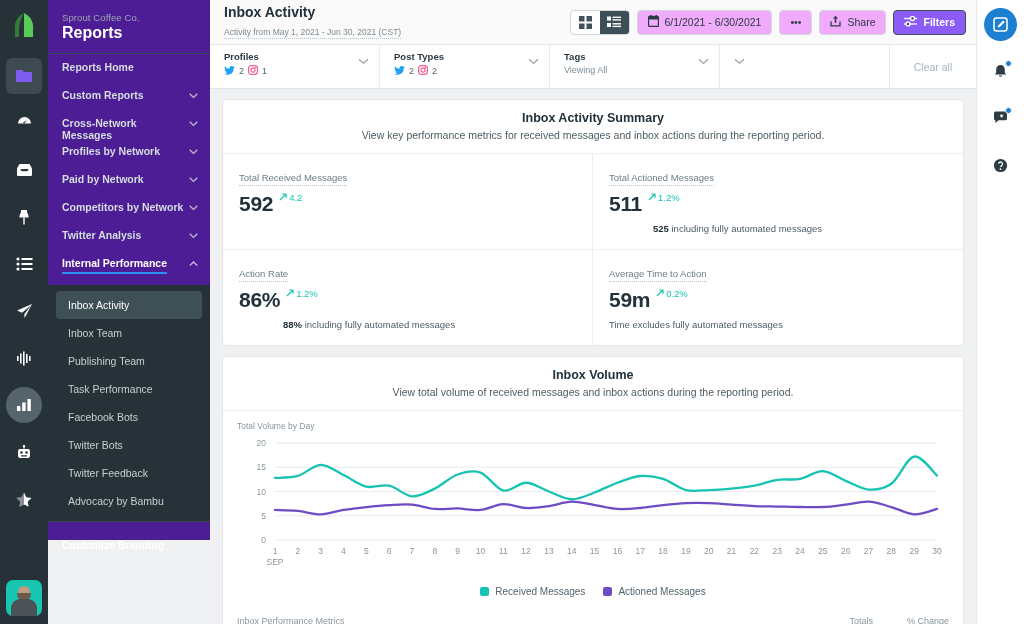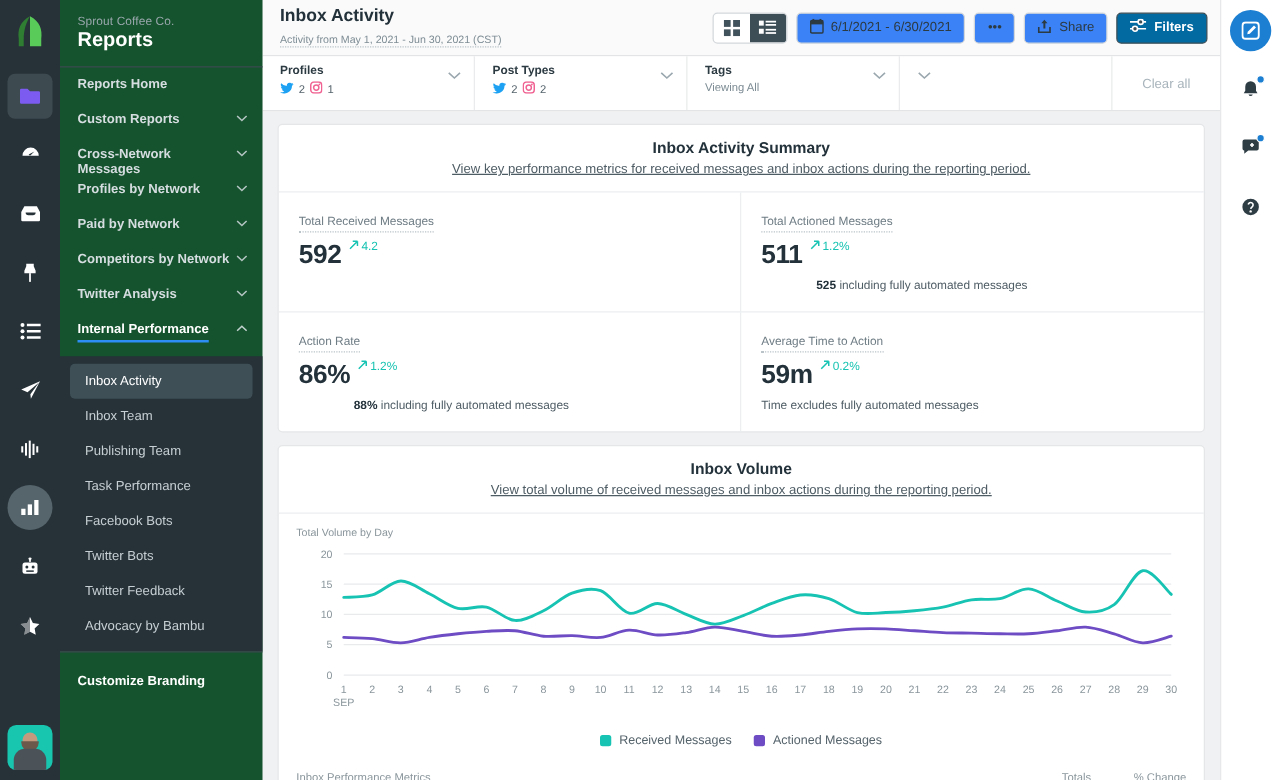--- a/index.html
+++ b/index.html
@@ -31,21 +31,21 @@
     background: #18c6b0; overflow: hidden;
   }
   .av-head { position:absolute; left:12px; top:6px; width:12px; height:12px;
              border-radius:50%; background:#c49a7e; }
   .av-body { position:absolute; left:5px; top:19px; width:26px; height:17px;
              border-radius:9px 9px 0 0; background:#4b5358; }
   .av-beard{ position:absolute; left:11px; top:13px; width:14px; height:8px;
              border-radius:0 0 7px 7px; background:#6b5a4c; }
 
   
-  .nav { width: 162px; flex: 0 0 162px; background: #14532d; height: 624px;
+  .nav { width: 162px; flex: 0 0 162px; background: #4c1d95; height: 540px;
          position: relative; }
   .nav-head { padding: 12px 14px 11px 14px; border-bottom: 1px solid #3b4950; }
   .nav-org { font-size: 9.5px; color: #9aa7ad; letter-spacing: .1px; }
   .nav-title { font-size: 16px; color: #fff; font-weight: bold; margin-top: 1px; }
   .nav-list { padding-top: 7px; }
   .nav-item {
     height: 28px; display: flex; align-items: flex-start;
     padding: 0 12px 0 14px; color: #d6dde0; font-size: 10.5px;
     font-weight: bold; justify-content: space-between; cursor: pointer;
   }
@@ -78,25 +78,25 @@
   .tb-sub { font-size: 8.5px; color: #7d8c94; margin-top: 2px;
             border-bottom: 1px dotted #b9c3c8; display: inline-block;
             padding-bottom: 1px; }
   .tb-right { margin-left: auto; display: flex; align-items: center; gap: 7px; }
   .seg { display: flex; border: 1px solid #d3d7da; border-radius: 4px;
          overflow: hidden; background: #fff; height: 25px; }
   .seg > div { width: 29px; display: flex; align-items: center;
                justify-content: center; cursor: pointer; color: #41525c; }
   .seg > div.on { background: #3d4e56; color: #fff; }
   .pill {
-    height: 25px; border: 1px solid #d3d7da; border-radius: 4px; background: #3b82f6;
+    height: 25px; border: 1px solid #d3d7da; border-radius: 4px; background: #f0abfc;
     display: flex; align-items: center; gap: 6px; padding: 0 10px;
     font-size: 10.5px; color: #2c3a42; cursor: pointer;
   }
-  .pill.dark { background: #0369a1; border-color: #3d4e56; color: #fff;
+  .pill.dark { background: #8b5cf6; border-color: #3d4e56; color: #fff;
                font-weight: bold; }
 
   .filters {
     background: #fff; border-bottom: 1px solid #e2e4e6; height: 44px;
     display: flex; align-items: stretch; flex: 0 0 44px;
   }
   .fcell { flex: 1 1 0; border-right: 1px solid #e9ebec; padding: 6px 10px 0 14px;
            display: flex; align-items: flex-start; cursor: pointer; }
   .fcell .ftxt { flex: 1 1 auto; }
   .flabel { font-size: 9.5px; font-weight: bold; color: #2c3a42; }
@@ -106,21 +106,21 @@
   .clear {
     flex: 0 0 86px; display: flex; align-items: center; justify-content: center;
     font-size: 10.5px; color: #a8b4bb; cursor: pointer;
   }
 
   .scroll { flex: 1 1 auto; overflow: hidden; padding: 10px 12px 0 12px; }
   .card { background: #fff; border: 1px solid #e4e6e8; border-radius: 4px;
           margin-bottom: 10px; }
   .card-hd { padding: 11px 14px 12px 14px; border-bottom: 1px solid #eceeef; text-align: center; }
   .card-title { font-size: 12.5px; font-weight: bold; color: #22313a; }
-  .card-desc { font-size: 10.5px; color: #4e5c64; margin-top: 4px; text-decoration: underline; }
+  .card-desc { font-size: 10.5px; color: #4e5c64; margin-top: 4px; }
 
   .kgrid { display: flex; flex-wrap: wrap; }
   .kcell { width: 50%; padding: 13px 16px 15px 16px; border-bottom: 1px solid #eceeef; }
   .kcell:nth-child(odd) { border-right: 1px solid #eceeef; }
   .kcell.last { border-bottom: none; }
   .klabel { font-size: 9.5px; color: #6e7c84; border-bottom: 1px dotted #bac3c8;
             display: inline-block; padding-bottom: 2px; }
   .krow { display: flex; align-items: flex-start; gap: 6px; margin-top: 6px; }
   .kval { font-size: 21px; font-weight: bold; color: #22313a; letter-spacing: -.3px; }
   .kdelta { font-size: 9.5px; color: #17c3b2; display: flex; align-items: center; gap: 2px; }

